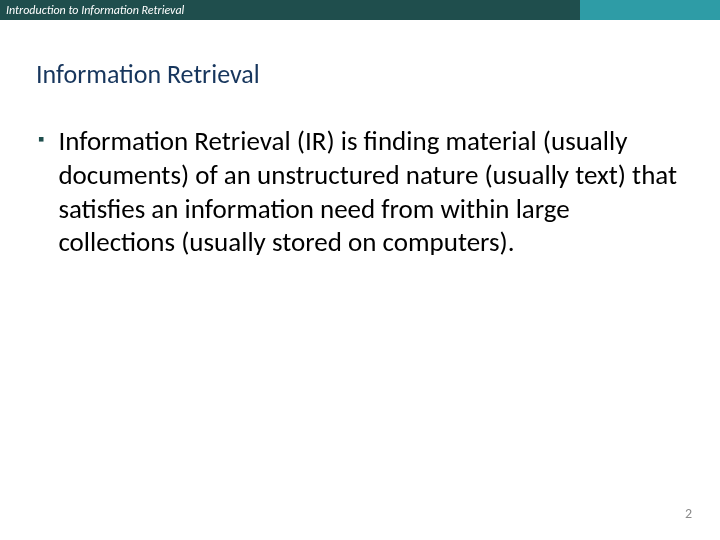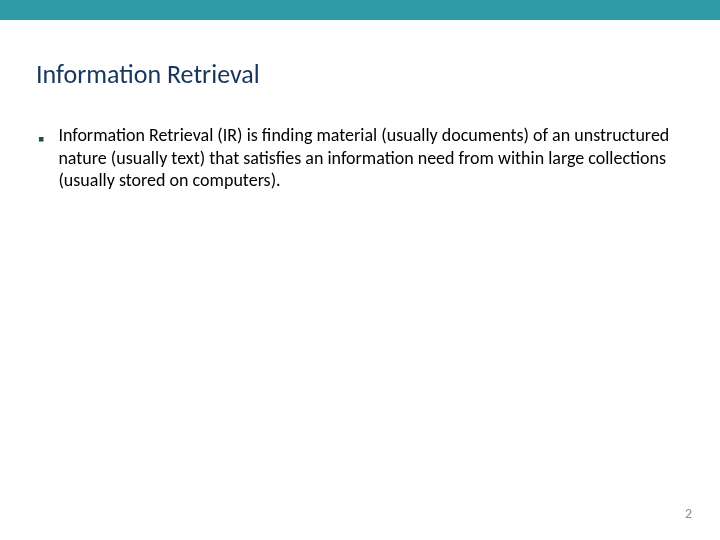--- a/index.html
+++ b/index.html
@@ -57,37 +57,40 @@
   .bullet-marker {
     flex: 0 0 auto;
     color: #1f4e4d;
     font-size: 18px;
     line-height: 30px;
     margin-right: 14px;
     margin-left: 2px;
   }
   .bullet-text {
     color: #000000;
-    font-size: 18px;
+    font-size: 27px;
     line-height: 1.25;
     font-family: Calibri, "Segoe UI", Arial, sans-serif;
   }
   .page-number {
     position: absolute;
     bottom: 18px;
     right: 28px;
     color: #8a8a8a;
     font-size: 14px;
     font-family: Calibri, "Segoe UI", Arial, sans-serif;
   }
 </style>
 </head>
 <body>
 
 <div class="header-bar">
+  <div class="header-dark">
+    <span class="header-label">Introduction to Information Retrieval</span>
+  </div>
   <div class="header-teal"></div>
 </div>
 
 <h1 class="slide-title">Information Retrieval</h1>
 
 <ul class="bullet-list">
   <li class="bullet-item">
     <span class="bullet-marker">▪</span>
     <span class="bullet-text">Information Retrieval (IR) is finding material (usually documents) of an unstructured nature (usually text) that satisfies an information need from within large collections (usually stored on computers).</span>
   </li>

